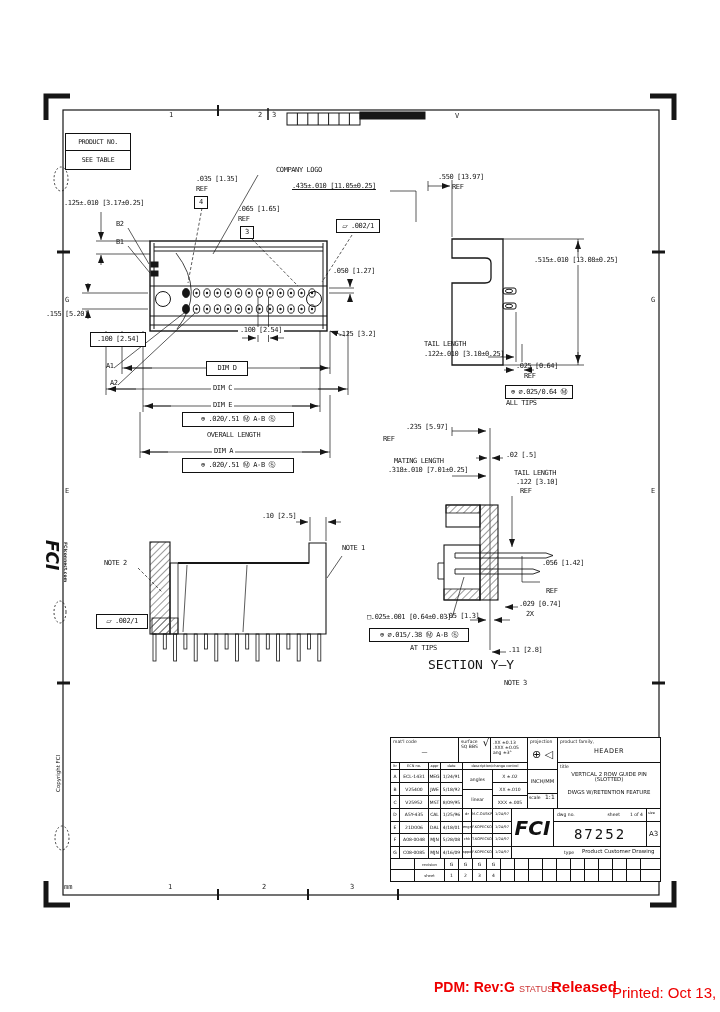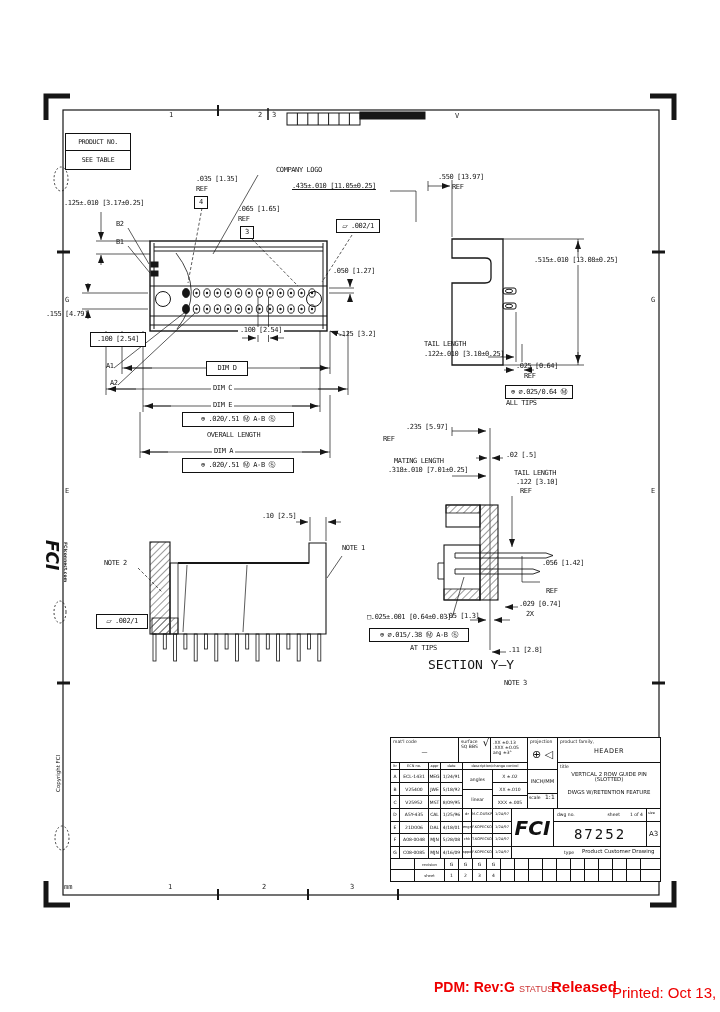--- a/index.html
+++ b/index.html
@@ -297,21 +297,21 @@
 <span class="t" style="left:238px;top:206px;">.065 [1.65]</span>
 <span class="t" style="left:238px;top:216px;">REF</span>
 <div class="flag" style="left:240px;top:226px;">3</div>
 <span class="t" style="left:292px;top:183px;text-decoration:underline;">.435±.010 [11.05±0.25]</span>
 <div class="bx t" style="left:336px;top:219px;width:42px;height:12px;line-height:12px;">⏥ .002/1</div>
 <span class="t" style="left:116px;top:221px;">B2</span>
 <span class="t" style="left:116px;top:239px;">B1</span>
 <span class="t" style="left:333px;top:268px;">.050 [1.27]</span>
 <span class="t" style="left:338px;top:331px;">.125 [3.2]</span>
 <span class="t wb" style="left:238px;top:327px;">.100 [2.54]</span>
-<span class="t" style="left:46px;top:311px;">.155 [4.79]</span>
+<span class="t" style="left:46px;top:311px;">.155 [5.20]</span>
 <div class="bx t" style="left:90px;top:332px;width:54px;height:13px;line-height:13px;">.100 [2.54]</div>
 <span class="t" style="left:106px;top:363px;">A1</span>
 <span class="t" style="left:110px;top:380px;">A2</span>
 <div class="bx t" style="left:206px;top:361px;width:40px;height:13px;line-height:13px;">DIM D</div>
 <span class="t wb" style="left:211px;top:385px;">DIM C</span>
 <span class="t wb" style="left:211px;top:402px;">DIM E</span>
 <div class="bx t" style="left:182px;top:412px;width:110px;height:13px;line-height:13px;">⊕ .020/.51 Ⓜ A-B Ⓢ</div>
 <span class="t" style="left:207px;top:432px;font-family:Liberation Mono, monospace;">OVERALL LENGTH</span>
 <span class="t wb" style="left:212px;top:448px;">DIM A</span>
 <div class="bx t" style="left:182px;top:458px;width:110px;height:13px;line-height:13px;">⊕ .020/.51 Ⓜ A-B Ⓢ</div>

